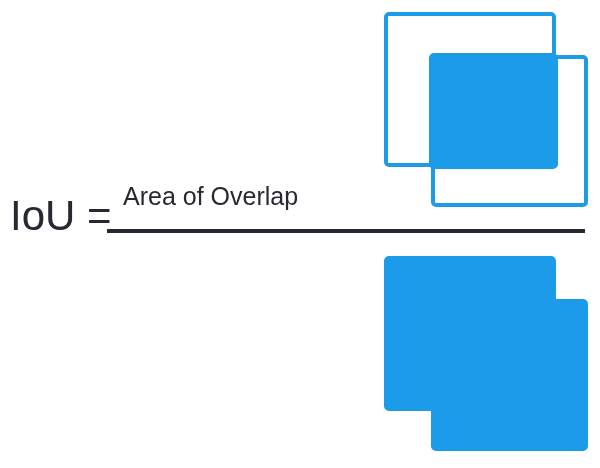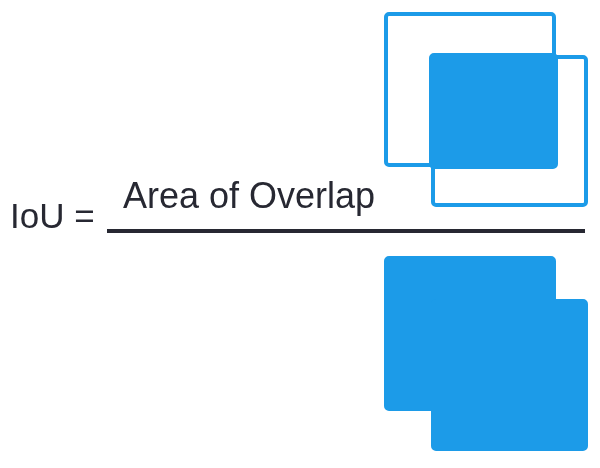--- a/index.html
+++ b/index.html
@@ -28,35 +28,35 @@
     position: absolute;
     left: 0;
     top: 0;
     width: 600px;
     height: 468px;
   }
   .iou-label {
     position: absolute;
     left: 10px;
     top: 198px;
-    font-size: 35px;
+    font-size: 42px;
     line-height: 35px;
     letter-spacing: 0px;
     color: #272832;
     white-space: nowrap;
   }
   .fraction {
     position: absolute;
     left: 107px;
     top: 176px;
     width: 478px;
   }
   .numerator,
   .denominator {
-    font-size: 36px;
+    font-size: 25px;
     line-height: 40px;
     color: #272832;
     white-space: nowrap;
     text-align: left;
     padding-left: 16px;
   }
   .numerator { height: 44px; }
   .fraction-bar {
     height: 4px;
     background: #272832;

